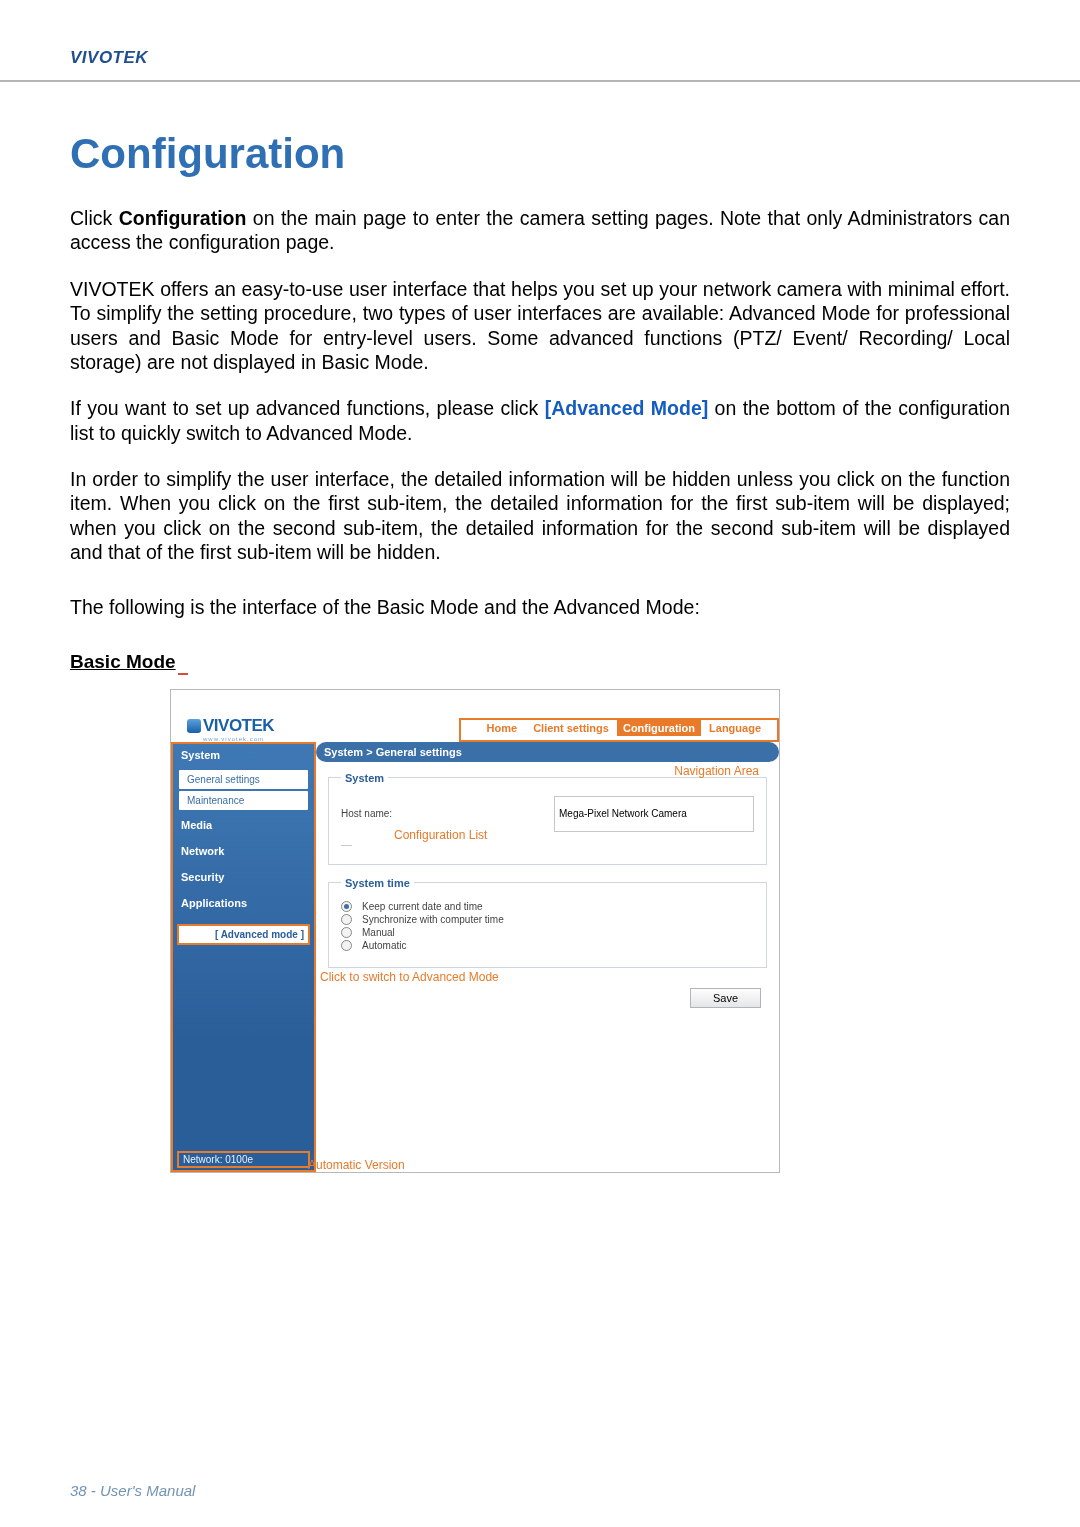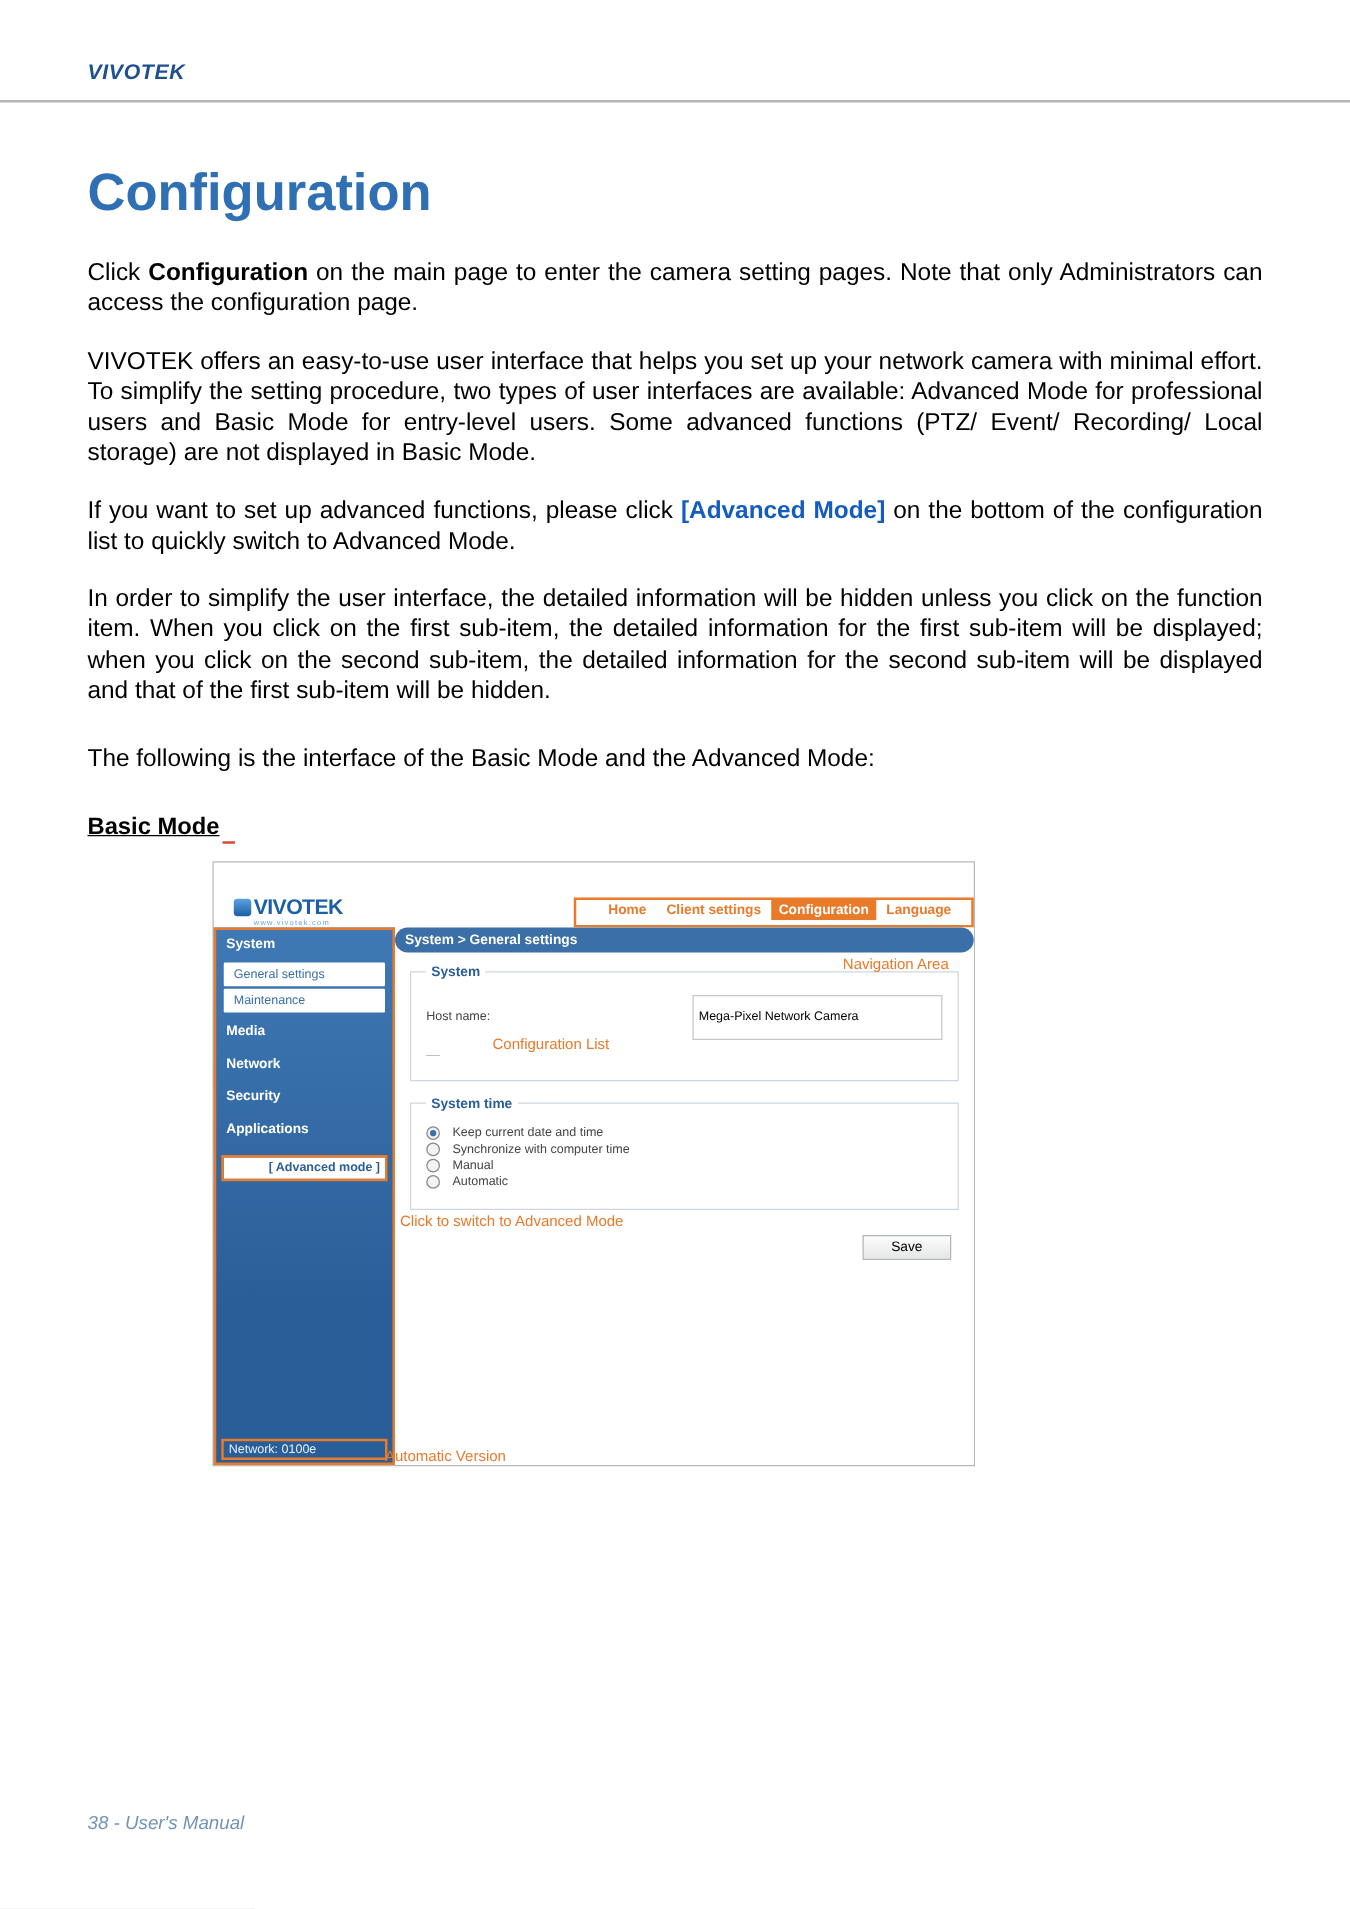--- a/index.html
+++ b/index.html
@@ -209,21 +209,21 @@
     padding:3px 22px;
   }
   .annot {
     position:absolute;
     color:#e87a2a;
     font-size:12px;
     pointer-events:none;
   }
   .footer {
     position:absolute;
-    left:70px; bottom:60px;
+    left:70px; bottom:28px;
     color:#7294b3;
     font-style:italic;
     font-size:15px;
   }
 </style>
 </head>
 <body>
 
 <div class="page">
 

